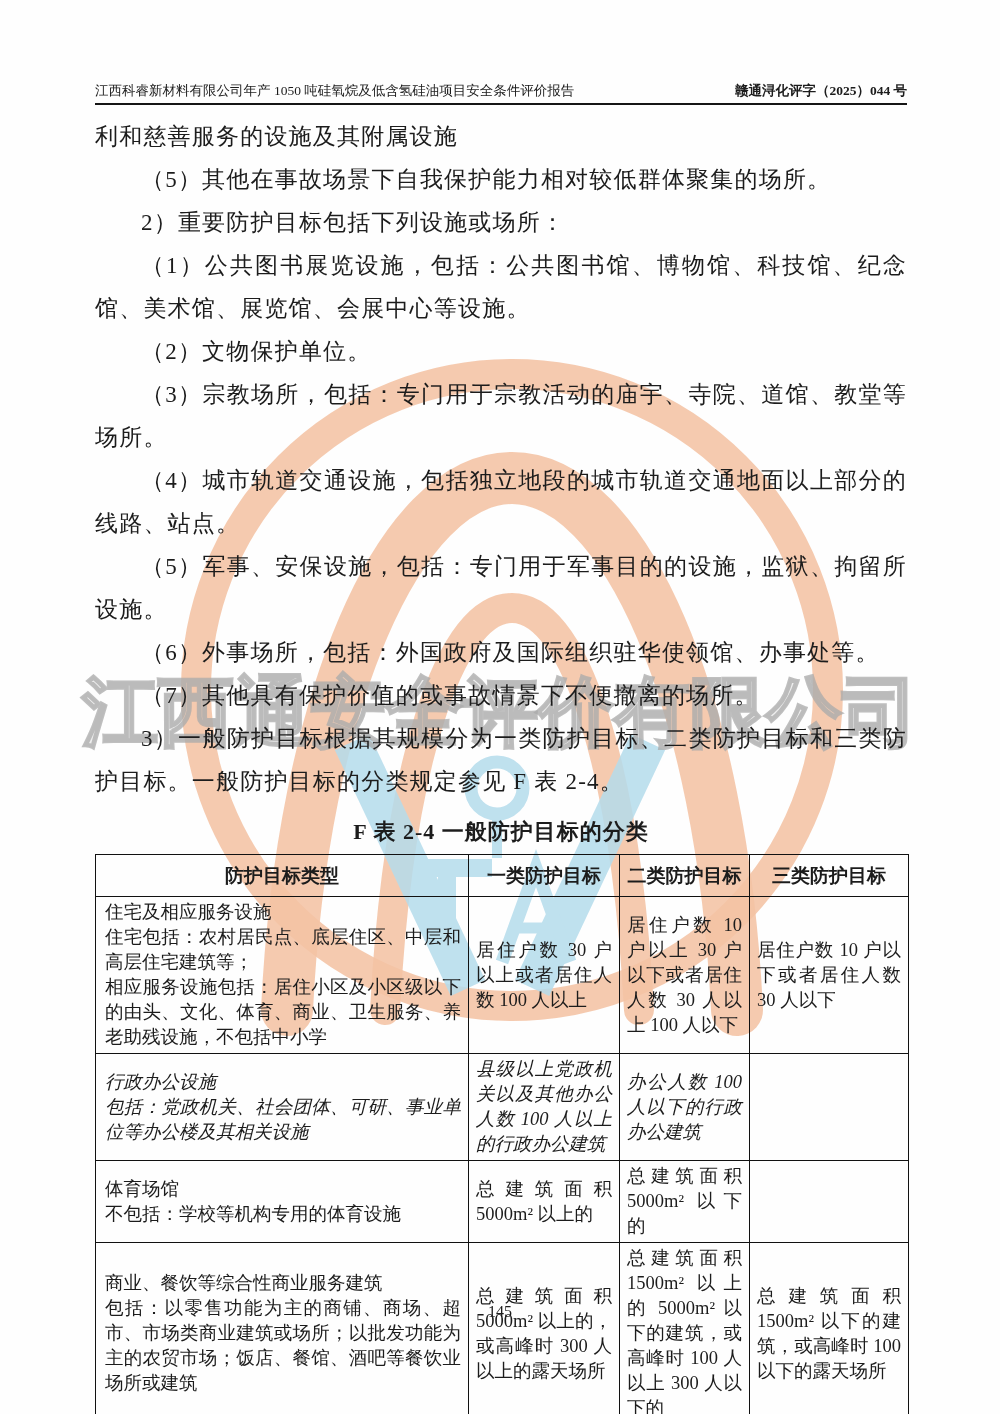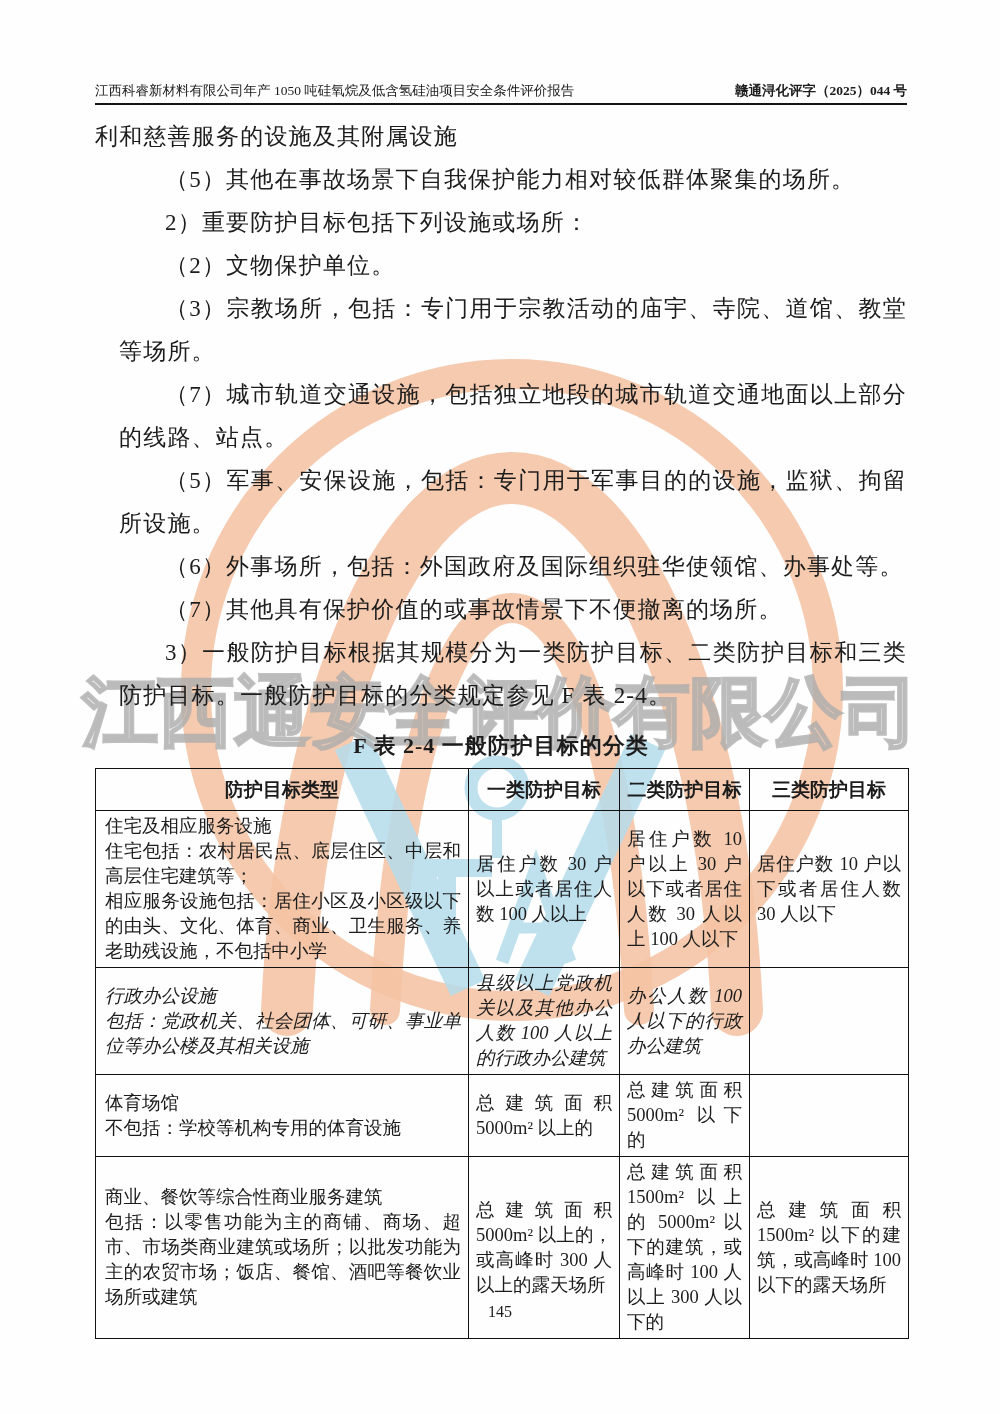--- a/index.html
+++ b/index.html
@@ -27,21 +27,21 @@
   .content{position:relative;z-index:1;padding:82px 93px 0 95px;}
   .hdr{
     display:flex;justify-content:space-between;align-items:flex-end;
     font-size:13.5px;
     border-bottom:2px solid #151515;
     padding-bottom:3px;
   }
   .hdr .r{font-weight:bold;}
   .body-text{margin-top:10px;font-size:23px;line-height:43px;text-align:justify;letter-spacing:1.2px;}
   .para{margin:0;}
-  .para.indent{text-indent:2em;margin-left:24px;}
+  .para.indent{text-indent:2em;}
   .tbl-title{
     margin-top:14px;margin-bottom:7px;
     text-align:center;font-weight:bold;font-size:22px;letter-spacing:1px;
   }
   table{
     border-collapse:collapse;table-layout:fixed;
     width:813px;
     font-size:18.5px;line-height:25px;
     background:transparent;
   }
@@ -91,23 +91,24 @@
   <div class="content">
     <div class="hdr">
       <span class="l">江西科睿新材料有限公司年产 1050 吨硅氧烷及低含氢硅油项目安全条件评价报告</span>
       <span class="r">赣通浔化评字（2025）044 号</span>
     </div>
 
     <div class="body-text">
       <p class="para">利和慈善服务的设施及其附属设施</p>
       <p class="para indent">（5）其他在事故场景下自我保护能力相对较低群体聚集的场所。</p>
       <p class="para indent">2）重要防护目标包括下列设施或场所：</p>
+      <p class="para indent">（1）公共图书展览设施，包括：公共图书馆、博物馆、科技馆、纪念馆、美术馆、展览馆、会展中心等设施。</p>
       <p class="para indent">（2）文物保护单位。</p>
       <p class="para indent">（3）宗教场所，包括：专门用于宗教活动的庙宇、寺院、道馆、教堂等场所。</p>
-      <p class="para indent">（7）城市轨道交通设施，包括独立地段的城市轨道交通地面以上部分的线路、站点。</p>
+      <p class="para indent">（4）城市轨道交通设施，包括独立地段的城市轨道交通地面以上部分的线路、站点。</p>
       <p class="para indent">（5）军事、安保设施，包括：专门用于军事目的的设施，监狱、拘留所设施。</p>
       <p class="para indent">（6）外事场所，包括：外国政府及国际组织驻华使领馆、办事处等。</p>
       <p class="para indent">（7）其他具有保护价值的或事故情景下不便撤离的场所。</p>
       <p class="para indent">3）一般防护目标根据其规模分为一类防护目标、二类防护目标和三类防护目标。一般防护目标的分类规定参见 F 表 2-4。</p>
     </div>
 
     <div class="tbl-title">F 表 2-4  一般防护目标的分类</div>
 
     <table>
       <colgroup>

